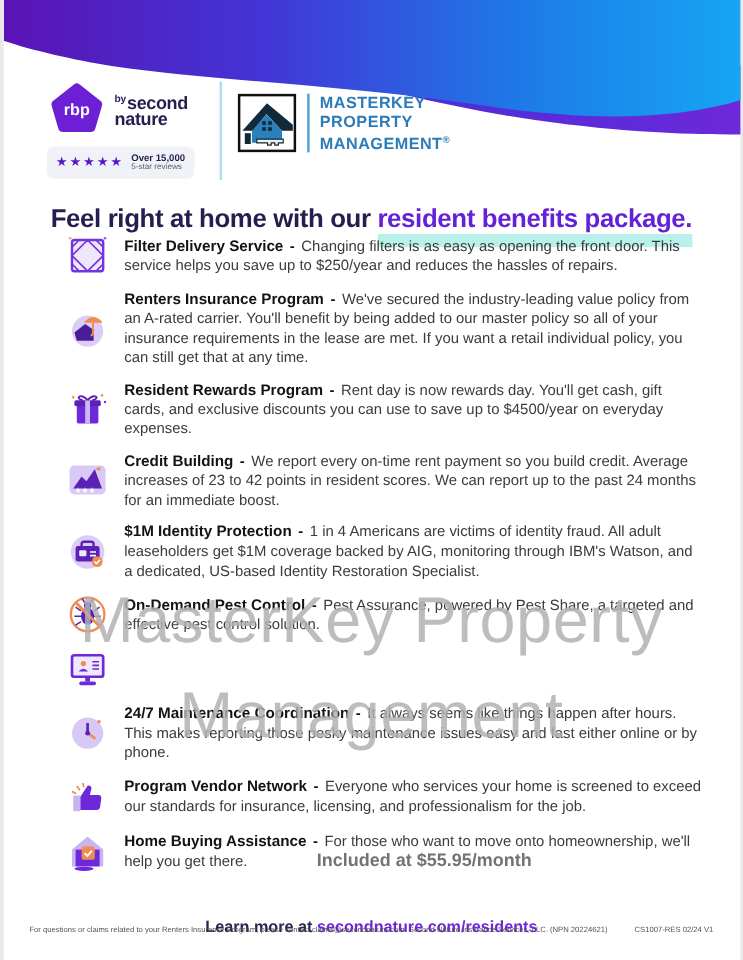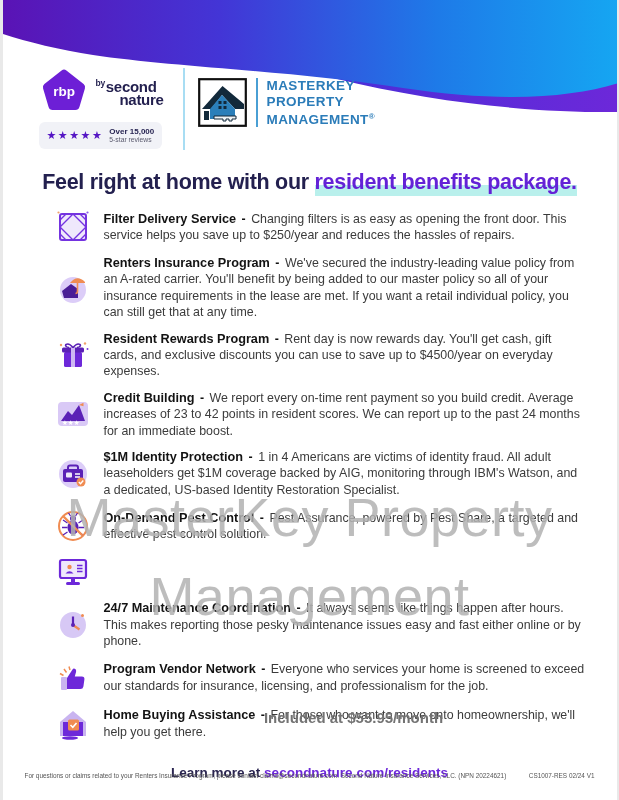--- a/index.html
+++ b/index.html
@@ -11,37 +11,37 @@
     color:#3b3b3b;
   }
   
   .header-wave { position:absolute; top:0; left:0; z-index:1; }
   
   .logos { position:absolute; top:66px; left:36px; z-index:2; display:flex; align-items:flex-start; }
   .rbp-block { width:134px; }
   .rbp-top { display:flex; align-items:center; gap:7px; }
   .sn-text { font-weight:bold; color:#221f4e; font-size:15px; line-height:13px; letter-spacing:-0.3px; }
   .sn-by { font-size:8.5px; font-weight:600; vertical-align:6px; margin-right:1px; color:#221f4e; }
-  .sn-l2 { display:block; margin-left:24px; }
+  .sn-l2 { display:block; margin-left:0; }
   .stars-badge { margin-top:6px; background:#f1f2f7; border-radius:6px; padding:5px 8px; display:flex; align-items:center; gap:6px; width:fit-content; }
   .stars { color:#5516c4; font-size:11px; letter-spacing:1.5px; line-height:11px; }
   .reviews-l1 { font-size:8px; font-weight:bold; color:#221f4e; line-height:9px; }
   .reviews-l2 { font-size:6.8px; color:#5a5a6e; line-height:8px; }
   .logo-divider { width:2px; height:82px; background:#a8ddf3; margin:2px 13px 0 10px; }
   .mk-block { display:flex; align-items:center; gap:9px; margin-top:12px; }
   .mk-vline { width:2px; height:49px; background:#4a9fd4; }
   .mk-text { color:#2b7cb9; font-weight:800; font-size:13.5px; line-height:15.5px; letter-spacing:0.4px; }
   .mk-reg { font-size:8px; vertical-align:5px; }
   
   .headline { position:absolute; top:170px; left:0; width:100%; z-index:2;
     text-align:center; font-size:21.5px; font-weight:800; color:#23204f; letter-spacing:-0.3px; }
   .hl-highlight { color:#6322d6;
-    background:linear-gradient(#b9f0ec,#b9f0ec) no-repeat left 100% / 100% 11px; padding-bottom:2px;text-align:right; }
-  
-  .benefits { position:absolute; top:209px; left:52px; width:530px; z-index:2; }
+    background:linear-gradient(#b9f0ec,#b9f0ec) no-repeat left 100% / 100% 11px; padding-bottom:12px;text-align:right; }
+  
+  .benefits { position:absolute; top:195px; left:52px; width:530px; z-index:2; }
   .brow { display:flex; align-items:center; gap:13px; margin-bottom:10px; }
   .bicon { width:36px; height:36px; flex:0 0 36px; }
   .btext { font-size:12.4px; line-height:16.4px; color:#3b3b3b; }
   .btitle { font-weight:700; color:#131313; font-size:12.7px; }
   .bsep { font-weight:700; color:#131313; margin:0 2px; }
   
   .watermark { position:absolute; top:478px; left:0; width:100%; z-index:6; text-align:center;
     font-size:54px; line-height:79px; font-weight:400; color:rgba(177,177,177,0.85);
     pointer-events:none; letter-spacing:0.5px; }
   

